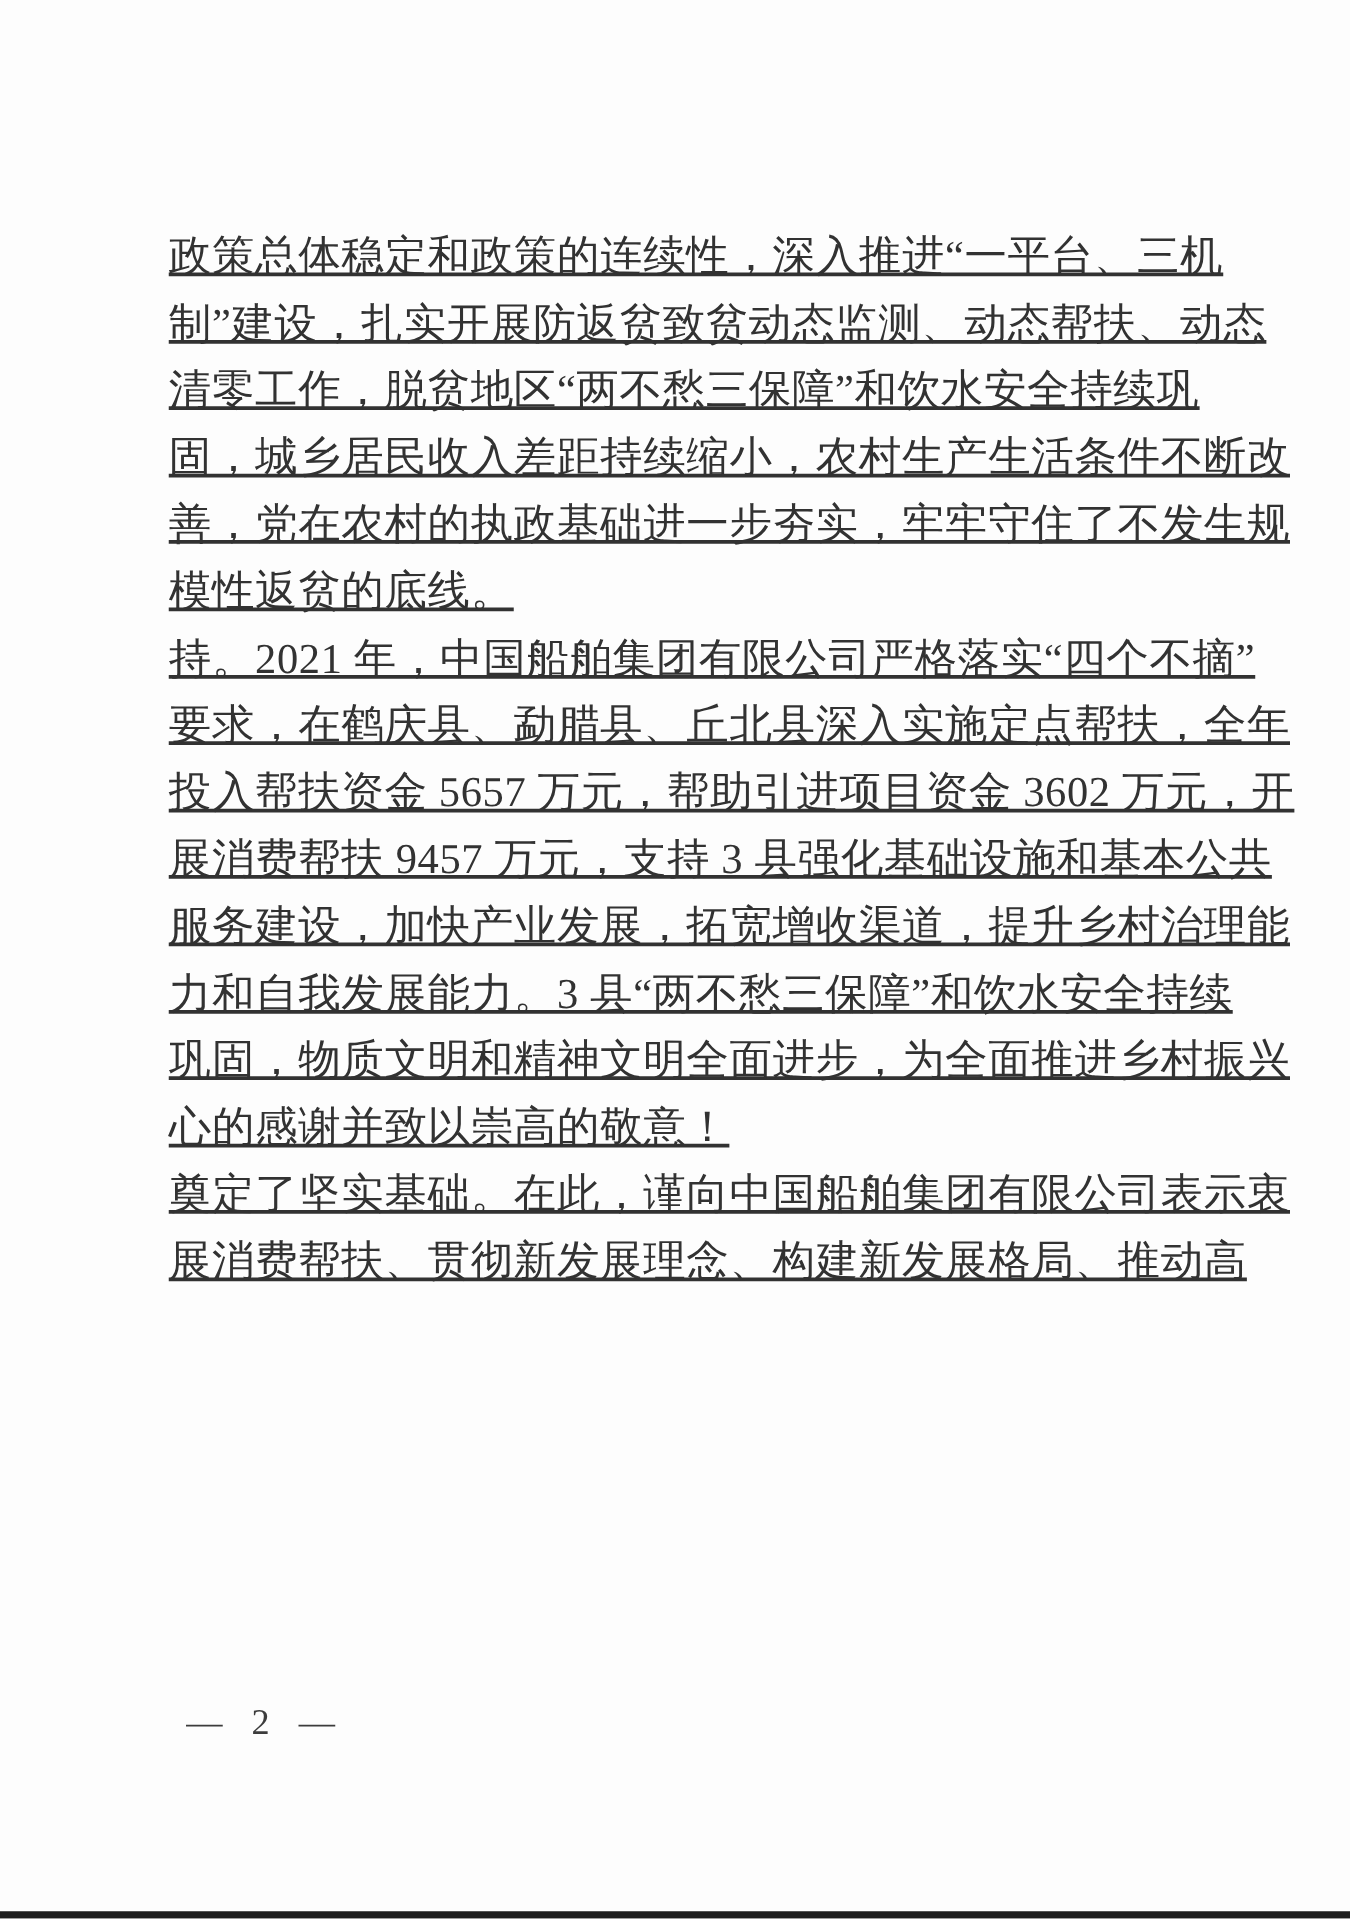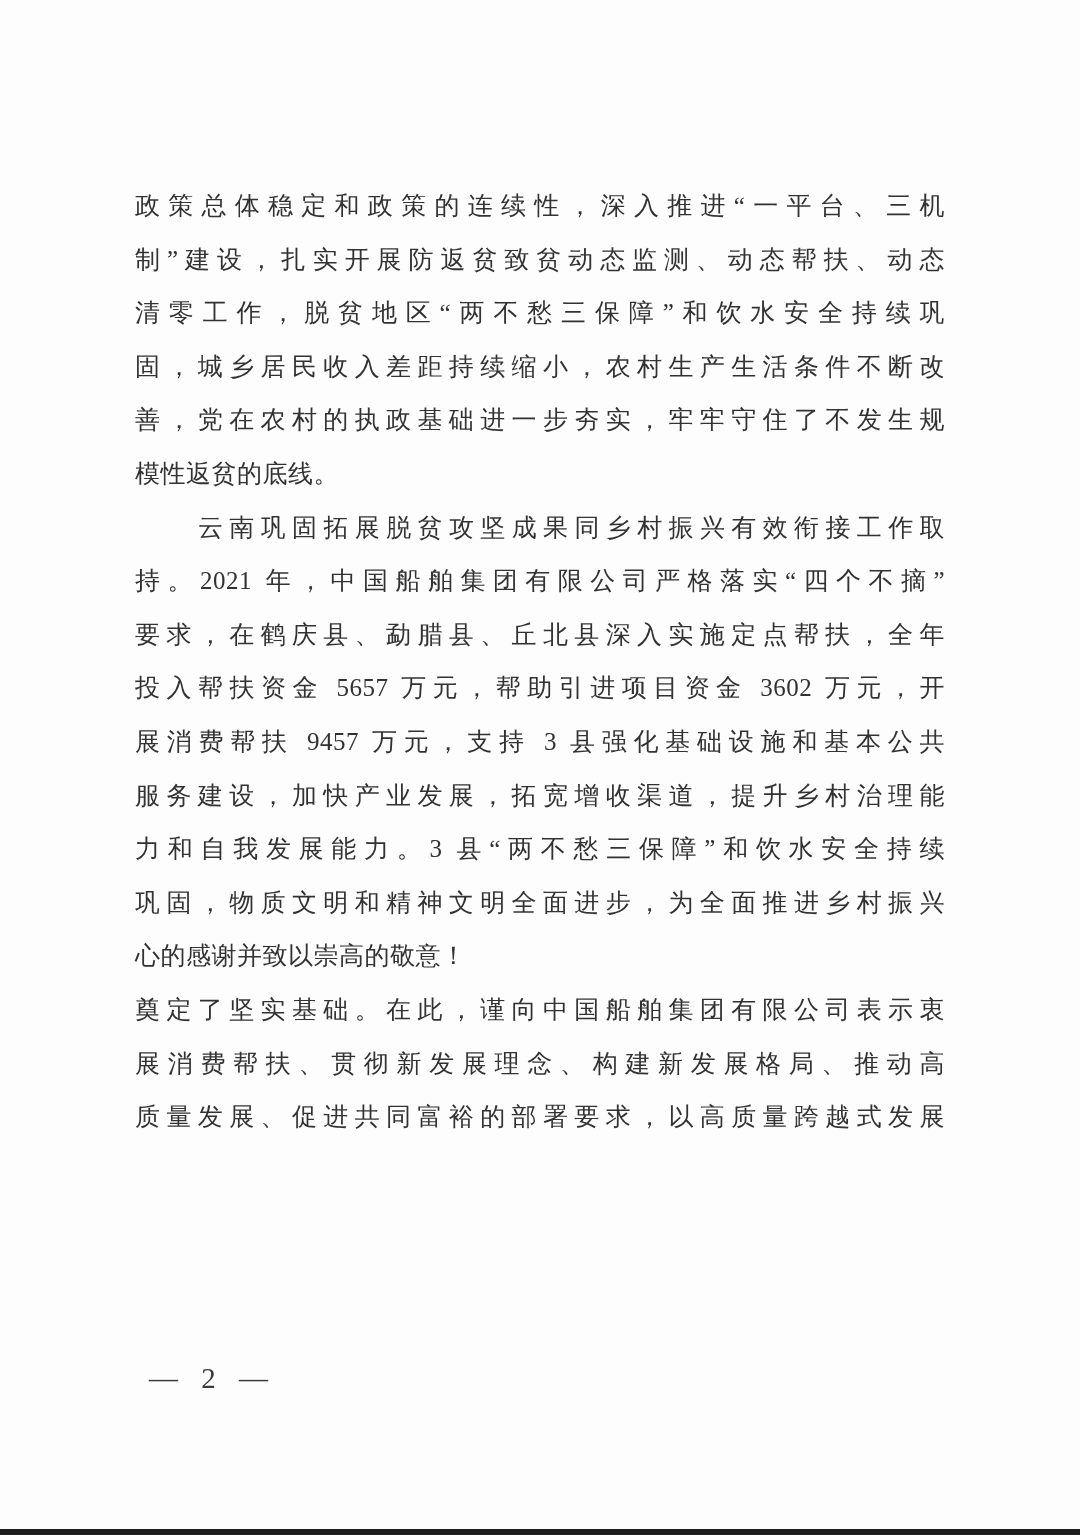--- a/index.html
+++ b/index.html
@@ -18,26 +18,27 @@
   .text-block {
     position: absolute;
     left: 135px;
     top: 179px;
     width: 810px;
     color: #323232;
   }
   .line {
     height: 53.6px;
     line-height: 53.6px;
-    font-size: 25px;
+    font-size: 34px;
     letter-spacing: 0.5px;
     white-space: nowrap;
     text-align: justify;
     text-align-last: justify;
     overflow: visible;
+    text-decoration: underline;
   }
   .line.para-end {
     text-align: right;
     text-align-last: left;
   }
   .line.indent {
     text-indent: 63px;
   }
   .page-number {
     position: absolute;
@@ -66,33 +67,31 @@
 
   <div class="text-block">
 
     <div class="line">政策总体稳定和政策的连续性，深入推进“一平台、三机</div>
     <div class="line">制”建设，扎实开展防返贫致贫动态监测、动态帮扶、动态</div>
     <div class="line">清零工作，脱贫地区“两不愁三保障”和饮水安全持续巩</div>
     <div class="line">固，城乡居民收入差距持续缩小，农村生产生活条件不断改</div>
     <div class="line">善，党在农村的执政基础进一步夯实，牢牢守住了不发生规</div>
     <div class="line para-end">模性返贫的底线。</div>
 
-    <div class="line indent">云南巩固拓展脱贫攻坚成果同乡村振兴有效衔接工作取</div>
     <div class="line">持。2021 年，中国船舶集团有限公司严格落实“四个不摘”</div>
     <div class="line">要求，在鹤庆县、勐腊县、丘北县深入实施定点帮扶，全年</div>
     <div class="line">投入帮扶资金 5657 万元，帮助引进项目资金 3602 万元，开</div>
     <div class="line">展消费帮扶 9457 万元，支持 3 县强化基础设施和基本公共</div>
     <div class="line">服务建设，加快产业发展，拓宽增收渠道，提升乡村治理能</div>
     <div class="line">力和自我发展能力。3 县“两不愁三保障”和饮水安全持续</div>
     <div class="line">巩固，物质文明和精神文明全面进步，为全面推进乡村振兴</div>
     <div class="line para-end">心的感谢并致以崇高的敬意！</div>
     <div class="line">奠定了坚实基础。在此，谨向中国船舶集团有限公司表示衷</div>
 
     <div class="line">展消费帮扶、贯彻新发展理念、构建新发展格局、推动高</div>
-    <div class="line">质量发展、促进共同富裕的部署要求，以高质量跨越式发展</div>
 
   </div>
 
   <div class="page-number">— 2 —</div>
 
   <div class="bottom-edge"></div>
 
 </div>
 
 </body></html>

